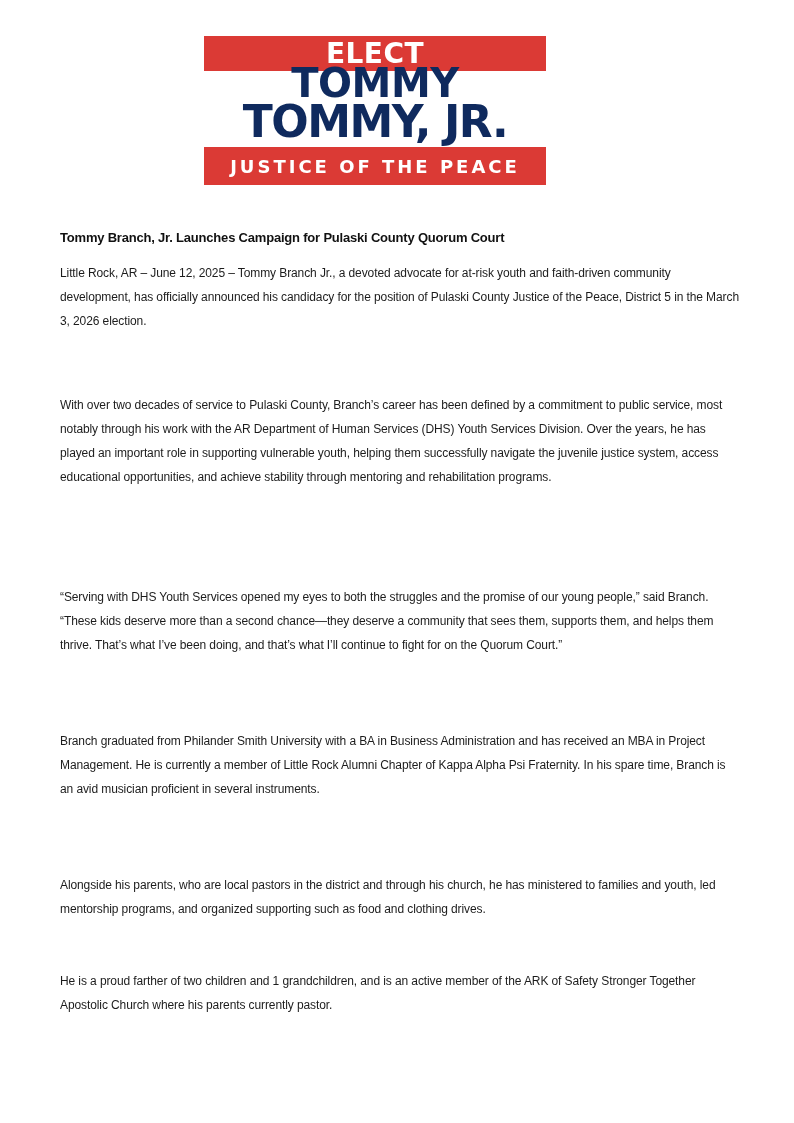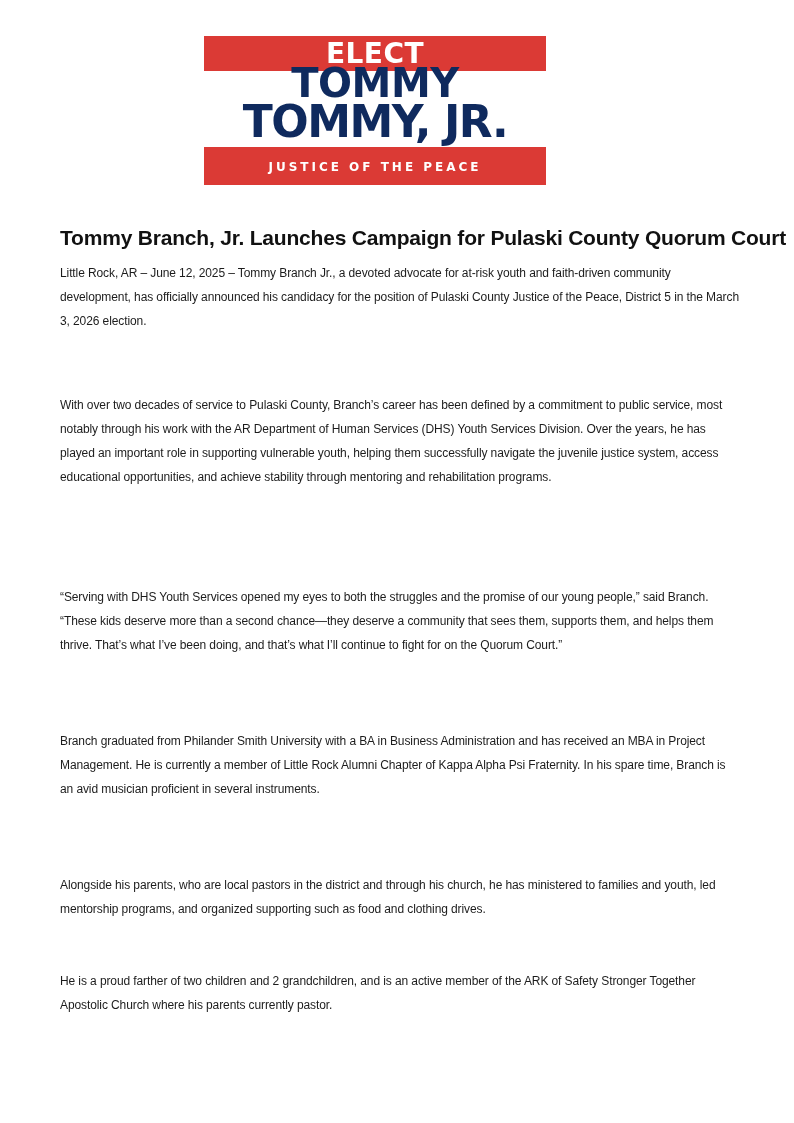--- a/index.html
+++ b/index.html
@@ -1,23 +1,23 @@
 <!DOCTYPE html>
 <html><head>
   <meta charset="utf-8">
   <style>
     html, body { margin: 0; padding: 0; background: #ffffff; }
     body { width: 794px; height: 1123px; position: relative; overflow: hidden; font-family: "Liberation Sans", "DejaVu Sans", sans-serif; color: #1a1a1a; }
     .logo { position: absolute; left: 204px; top: 28px; width: 342px; height: 157px; }
     .logo .bar { position: absolute; left: 0; width: 342px; color: #ffffff; font-weight: 700; text-align: center; font-family: "DejaVu Sans", sans-serif; }
     .logo .bar.top { top: 8px; height: 35px; line-height: 36px; font-size: 28px; letter-spacing: 0.5px; }
-    .logo .bar.bottom { top: 119px; height: 38px; line-height: 40px; font-size: 12px; letter-spacing: 3px; }
+    .logo .bar.bottom { top: 119px; height: 38px; line-height: 40px; font-size: 18px; letter-spacing: 3px; }
     .logo .name1 { position: absolute; top: 36px; left: 0; width: 342px; text-align: center; font-family: "DejaVu Sans", sans-serif; font-weight: 700; font-size: 40px; line-height: 38px; letter-spacing: -0.5px; }
     .logo .name2 { position: absolute; top: 70px; left: 0; width: 342px; text-align: center; font-family: "DejaVu Sans", sans-serif; font-weight: 700; font-size: 44px; line-height: 48px; letter-spacing: -1.5px; }
-    .headline { position: absolute; left: 60px; top: 226px; width: 690px; font-weight: 700; font-size: 21px; line-height: 24px; color: #111111; white-space: nowrap; letter-spacing: -0.2px; }
+    .headline { position: absolute; left: 60px; top: 226px; width: 690px; font-weight: 700; font-size: 13px; line-height: 24px; color: #111111; white-space: nowrap; letter-spacing: -0.2px; }
     .para { position: absolute; left: 60px; width: 680px; font-size: 12px; line-height: 24px; color: #1c1c1c; letter-spacing: -0.1px; }
   </style>
 </head>
 <body>
 
 <div class="logo">
   <div class="bar top" style="background:#db3a35;">
     <span>ELECT</span>
   </div>
   <div class="name1" style="color:#0f2a5e;">TOMMY</div>
@@ -27,13 +27,13 @@
   </div>
 </div>
 
 <div class="headline">Tommy Branch, Jr. Launches Campaign for Pulaski County Quorum Court</div>
 
 <p class="para" style="top:261px; margin:0;">Little Rock, AR – June 12, 2025 – Tommy Branch Jr., a devoted advocate for at-risk youth and faith-driven community development, has officially announced his candidacy for the position of Pulaski County Justice of the Peace, District 5 in the March 3, 2026 election.</p>
 <p class="para" style="top:393px; margin:0;">With over two decades of service to Pulaski County, Branch’s career has been defined by a commitment to public service, most notably through his work with the AR Department of Human Services (DHS) Youth Services Division. Over the years, he has played an important role in supporting vulnerable youth, helping them successfully navigate the juvenile justice system, access educational opportunities, and achieve stability through mentoring and rehabilitation programs.</p>
 <p class="para" style="top:585px; margin:0;">“Serving with DHS Youth Services opened my eyes to both the struggles and the promise of our young people,” said Branch. “These kids deserve more than a second chance—they deserve a community that sees them, supports them, and helps them thrive. That’s what I’ve been doing, and that’s what I’ll continue to fight for on the Quorum Court.”</p>
 <p class="para" style="top:729px; margin:0;">Branch graduated from Philander Smith University with a BA in Business Administration and has received an MBA in Project Management. He is currently a member of Little Rock Alumni Chapter of Kappa Alpha Psi Fraternity. In his spare time, Branch is an avid musician proficient in several instruments.</p>
 <p class="para" style="top:873px; margin:0;">Alongside his parents, who are local pastors in the district and through his church, he has ministered to families and youth, led mentorship programs, and organized supporting such as food and clothing drives.</p>
-<p class="para" style="top:969px; margin:0;">He is a proud farther of two children and 2 grandchildren, and is an active member of the ARK of Safety Stronger Together Apostolic Church where his parents currently pastor.</p>
+<p class="para" style="top:969px; margin:0;">He is a proud farther of two children and 1 grandchildren, and is an active member of the ARK of Safety Stronger Together Apostolic Church where his parents currently pastor.</p>
 
 </body></html>

